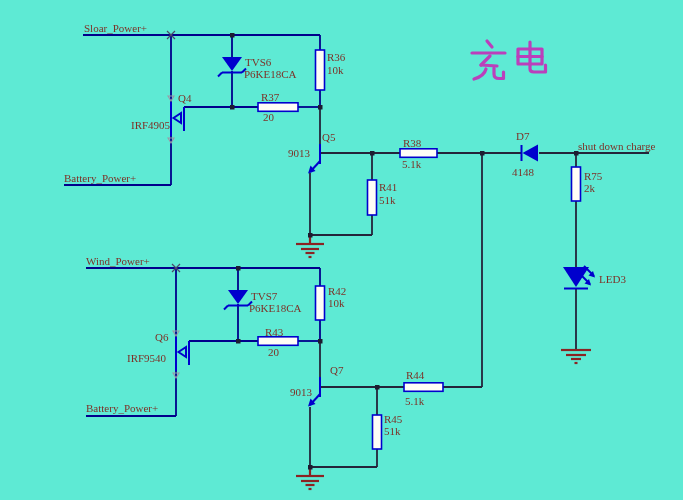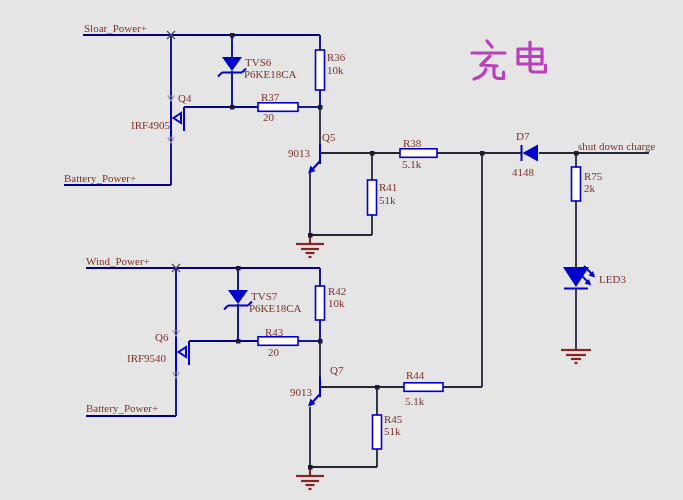--- a/index.html
+++ b/index.html
@@ -1,19 +1,19 @@
 <!DOCTYPE html>
 <html><head>
 <meta charset="utf-8">
 <style>
   html,body{margin:0;padding:0;}
   body{font-family:"Liberation Serif","DejaVu Serif",serif;}
   .sheet{
     position:relative;width:683px;height:500px;
-    background:#e5e5e5;overflow:hidden;
+    background:#5eead4;overflow:hidden;
   }
   svg{position:absolute;left:0;top:0;}
   text{
     font-family:"Liberation Serif","DejaVu Serif",serif;
     font-size:11px;fill:#7d3228;
   }
   .wire-b{stroke:#00008b;stroke-width:1.8;fill:none;}
   .wire-d{stroke:#24243a;stroke-width:1.8;fill:none;}
   .sym{stroke:#0000cd;stroke-width:2;fill:none;}
   .symfill{fill:#0000cd;stroke:none;}

